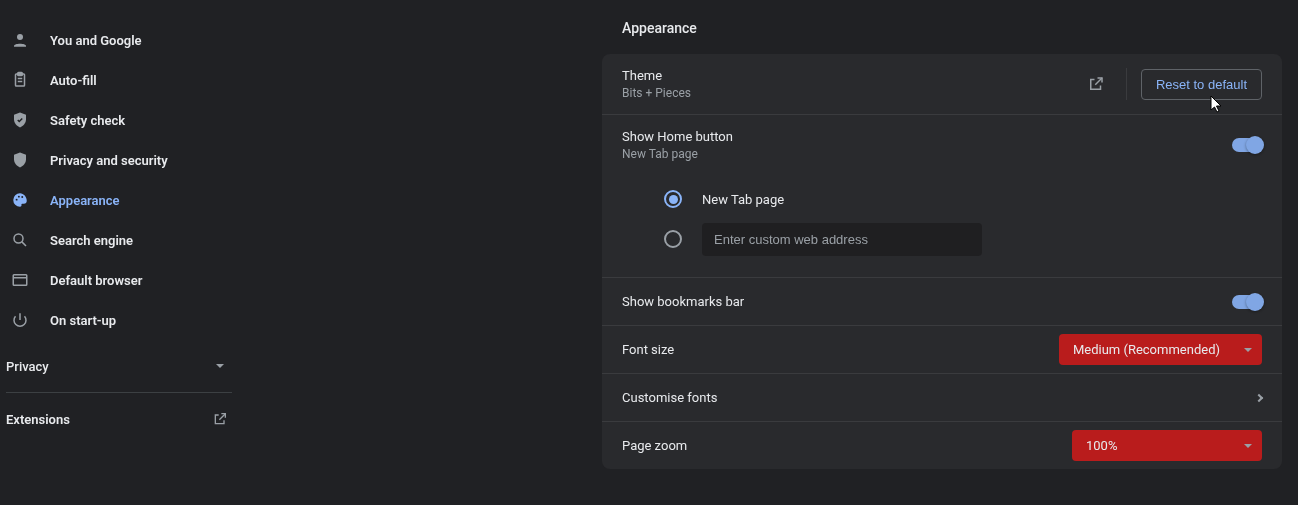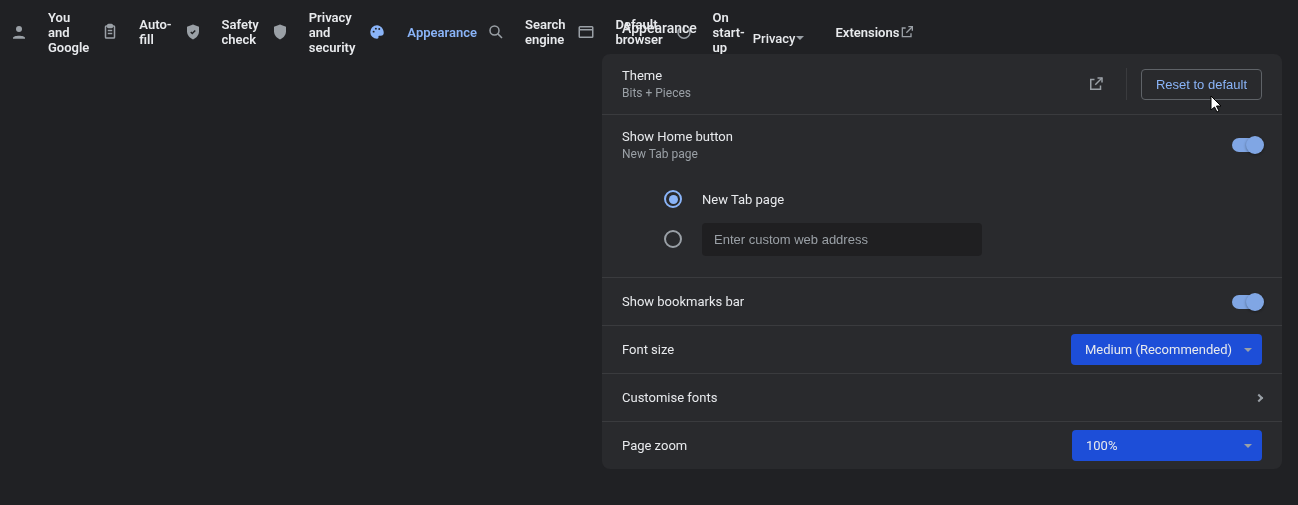--- a/index.html
+++ b/index.html
@@ -7,22 +7,23 @@
     background: #202124;
     font-family: "Segoe UI", Roboto, Arial, sans-serif;
     color: #e8eaed;
     width: 1298px;
     height: 505px;
     overflow: hidden;
     display: flex;
   }
   .sidebar {
     width: 238px;
-    padding-top: 12px;
-    display: flex;
+    padding-top: 20px;
+    display: flex;
+    flex-direction: column;
   }
   .nav-item {
     display: flex;
     align-items: center;
     height: 40px;
     padding-left: 10px;
     cursor: pointer;
     color: #e8eaed;
     font-size: 13px;
     font-weight: 600;
@@ -159,28 +160,28 @@
     background: #1f1f21;
     border: none;
     color: #f9a8d4;
     font-size: 13px;
     padding: 9px 12px;
     width: 280px;
     border-radius: 4px;
   }
   .custom-input::placeholder { color: #9aa0a6; }
   .select {
-    background: #1d4ed8;
+    background: #b91c1c;
     border-radius: 4px;
     padding: 8px 10px 8px 14px;
     font-size: 13px;
     color: #e8eaed;
     display: flex;
     align-items: center;
-    gap: 12px;
+    gap: 24px;
     cursor: pointer;
     min-width: 120px;
     justify-content: space-between;
   }
   .caret {
     width: 0; height: 0;
     border-left: 4px solid transparent;
     border-right: 4px solid transparent;
     border-top: 4px solid #9aa0a6;
   }

